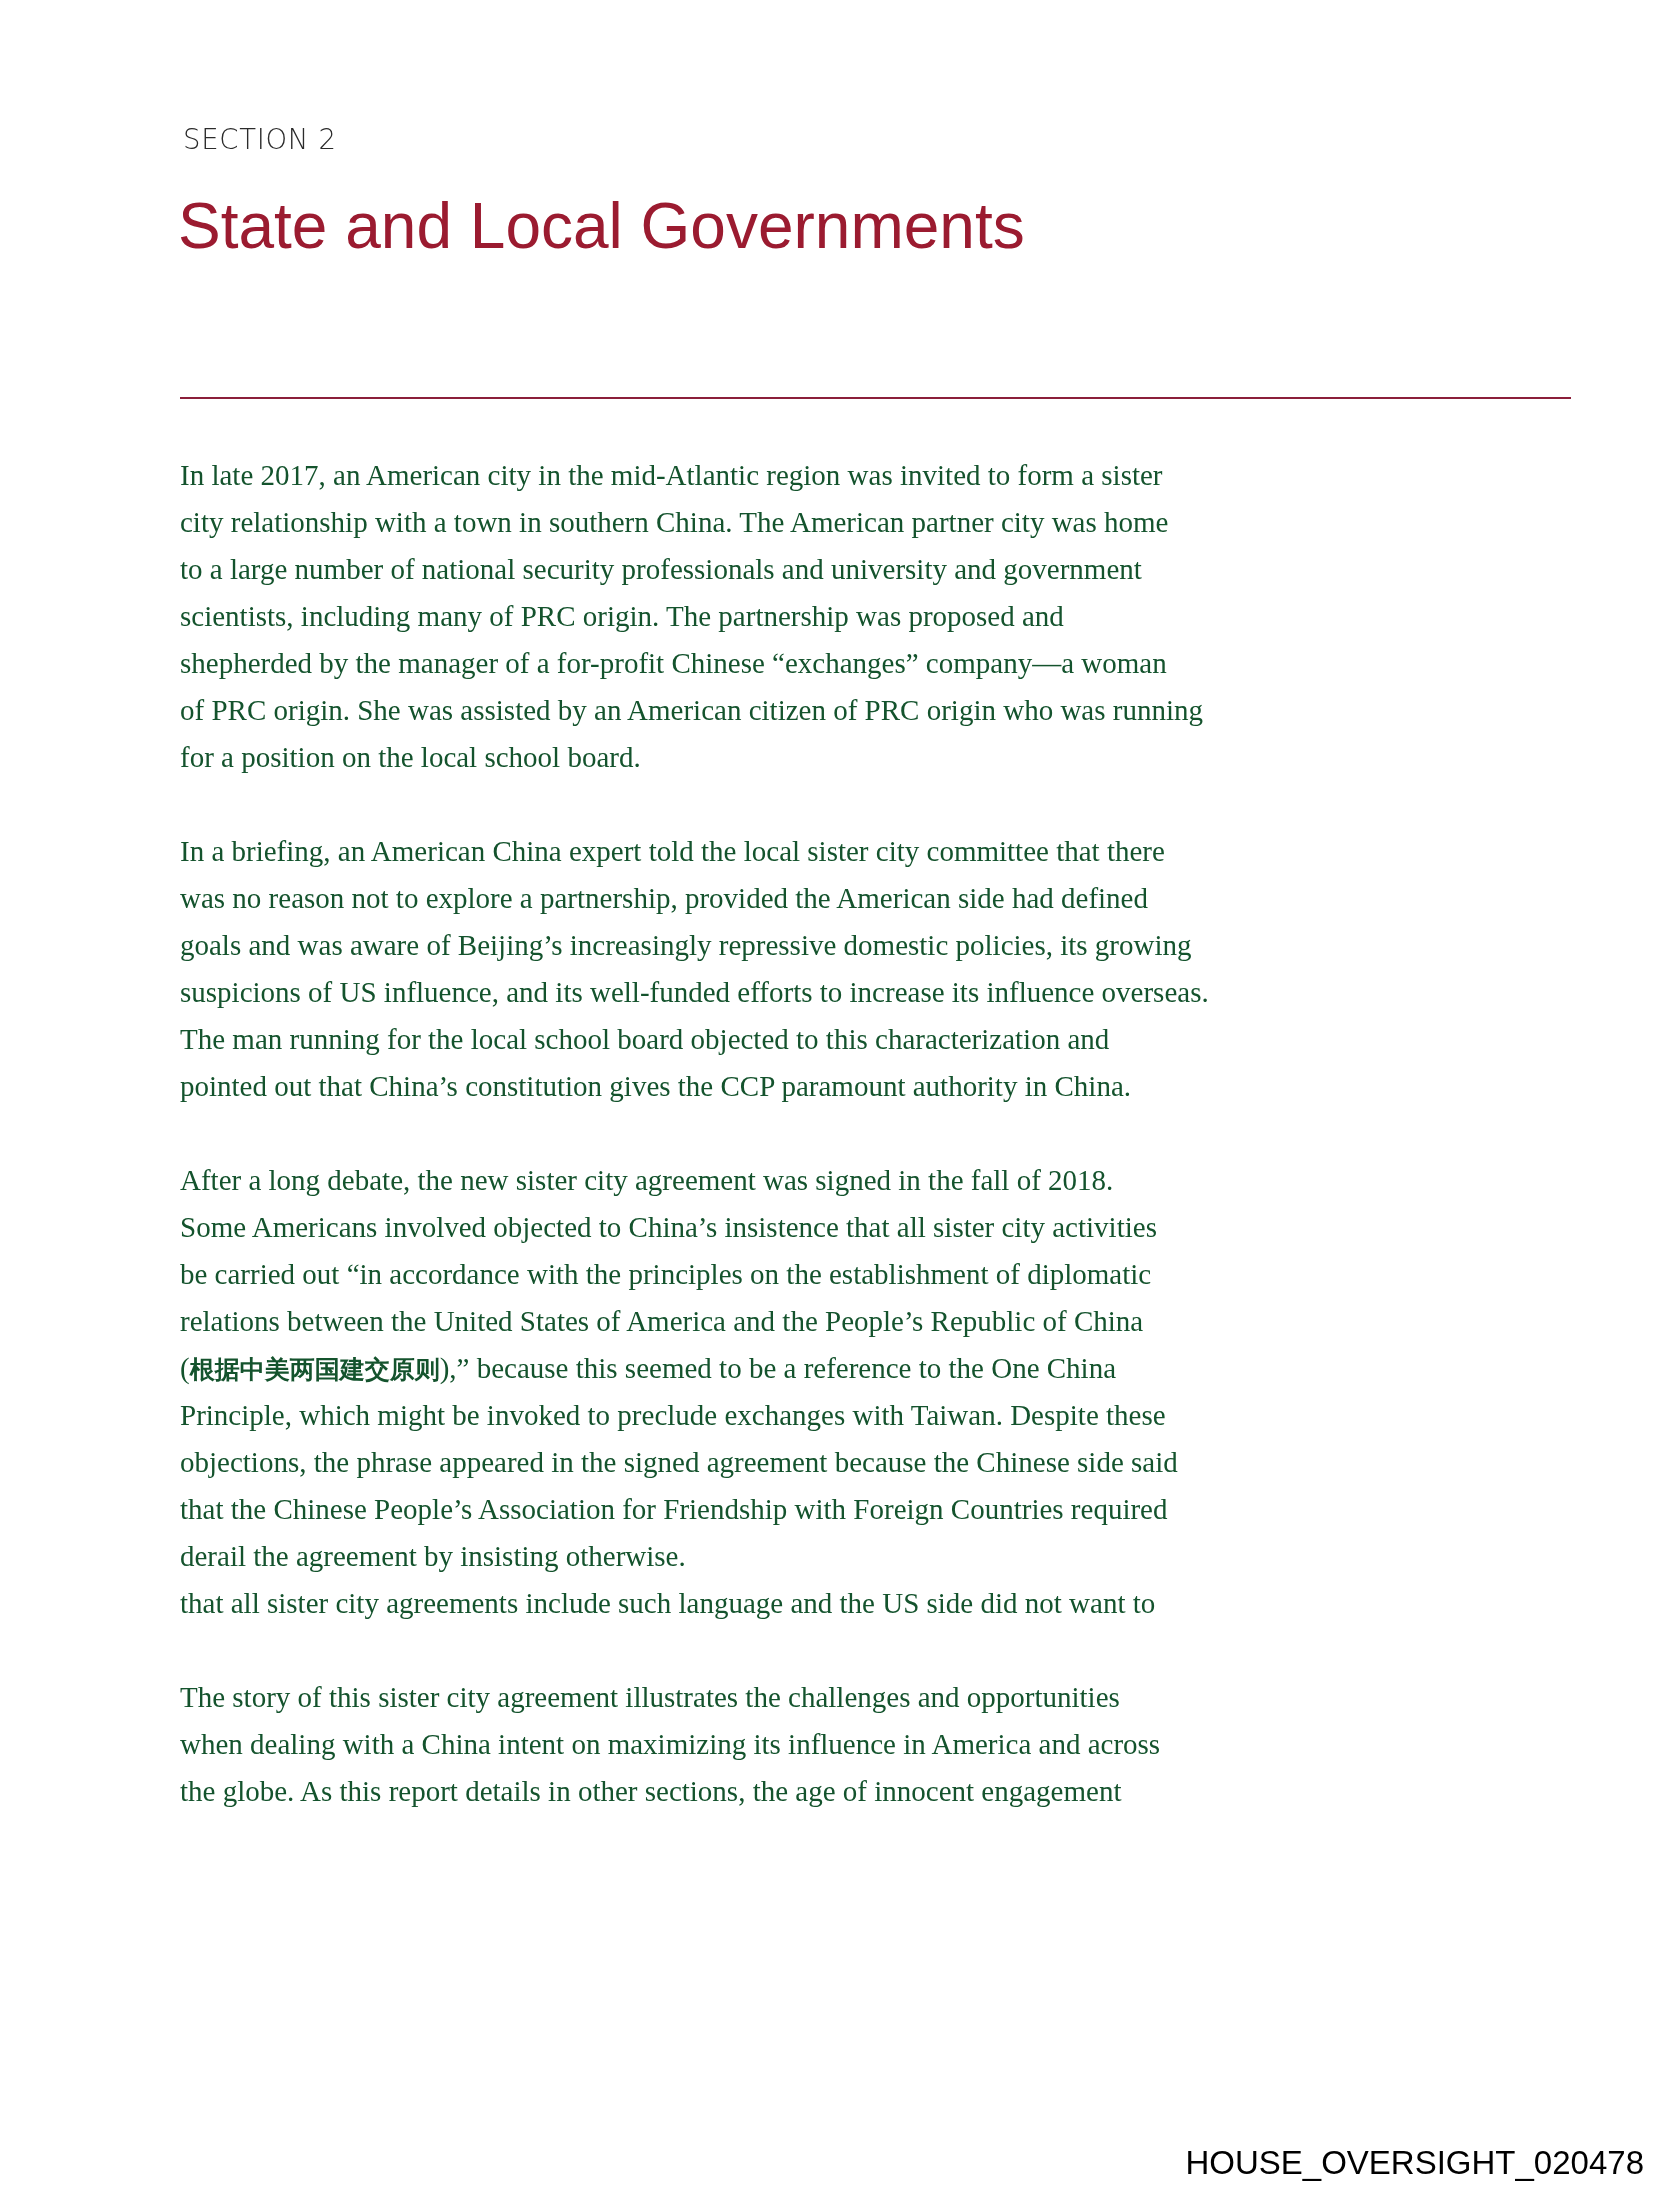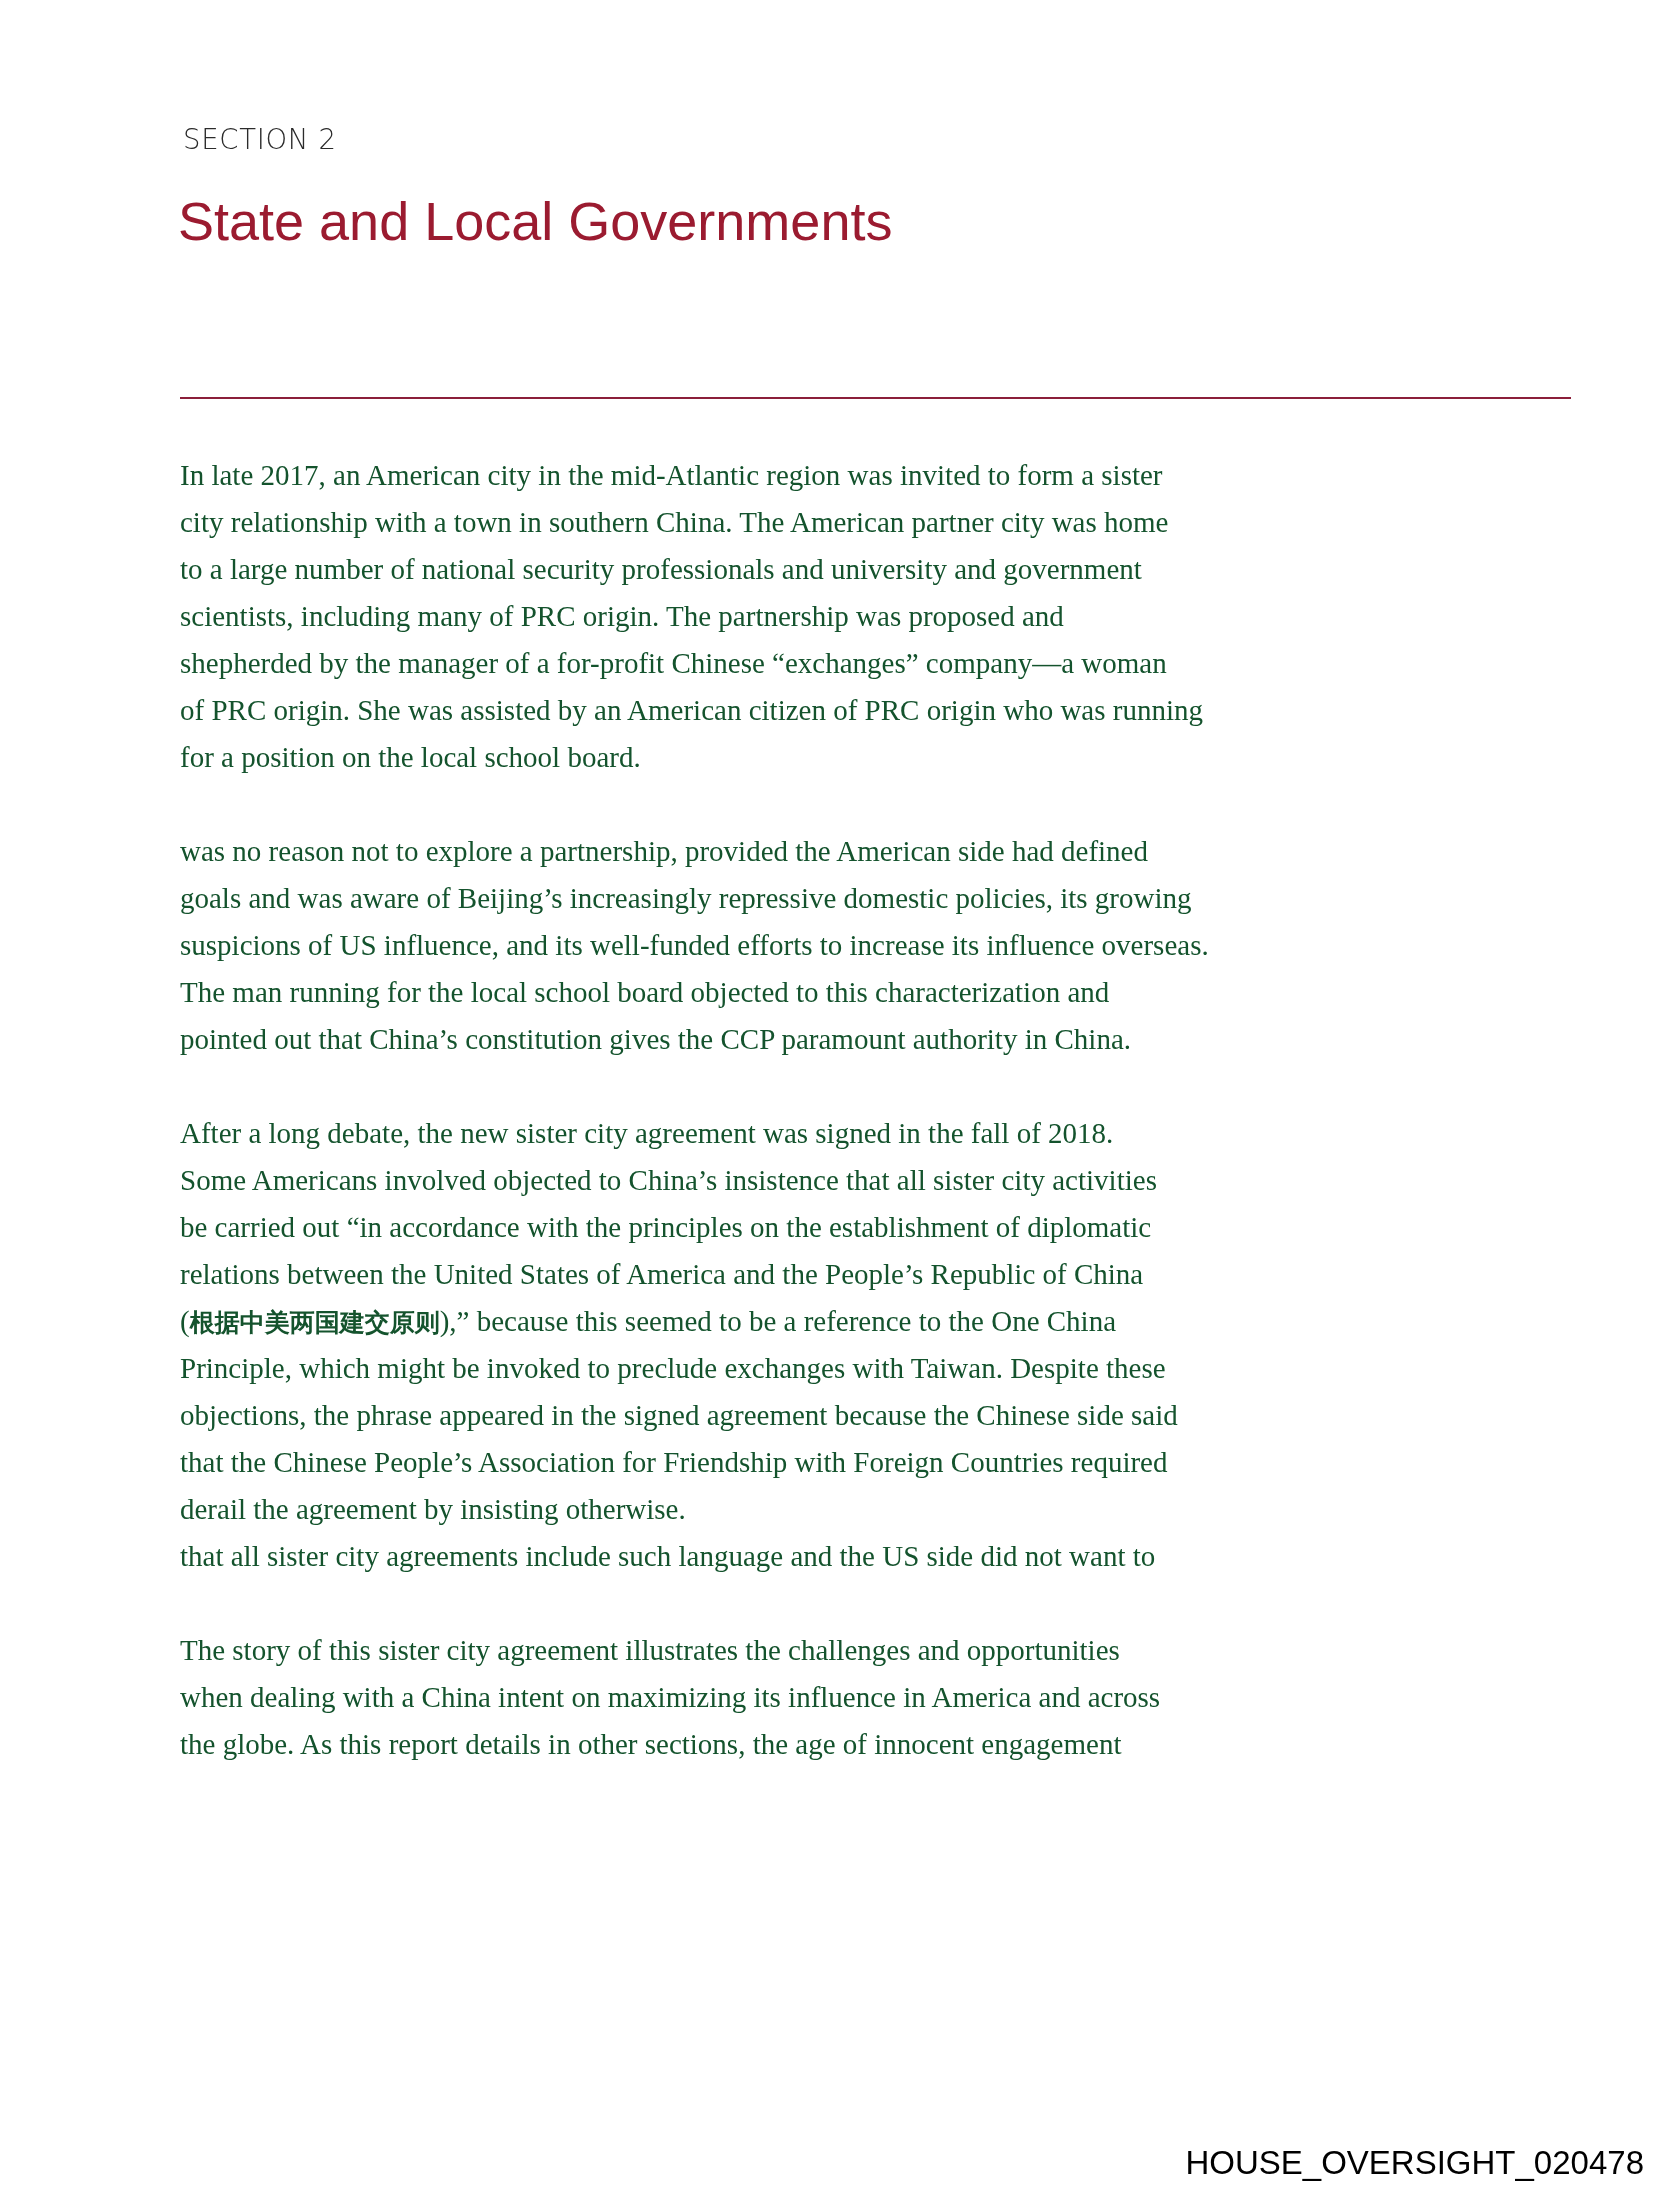--- a/index.html
+++ b/index.html
@@ -23,21 +23,21 @@
       font-size: 27.5px;
       letter-spacing: 0.7px;
       color: #2b2b2b;
       line-height: 1;
     }
     .page-title {
       position: absolute;
       left: 178px;
       top: 194px;
       font-family: "Liberation Sans", sans-serif;
-      font-size: 54px;
+      font-size: 64px;
       font-weight: 400;
       color: #9b1b30;
       line-height: 1;
       letter-spacing: 0px;
       white-space: nowrap;
     }
     .divider {
       position: absolute;
       left: 180px;
       top: 397px;
@@ -91,20 +91,21 @@
     <span class="line">In late 2017, an American city in the mid-Atlantic region was invited to form a sister</span>
     <span class="line">city relationship with a town in southern China. The American partner city was home</span>
     <span class="line">to a large number of national security professionals and university and government</span>
     <span class="line">scientists, including many of PRC origin. The partnership was proposed and</span>
     <span class="line">shepherded by the manager of a for-profit Chinese “exchanges” company—a woman</span>
     <span class="line">of PRC origin. She was assisted by an American citizen of PRC origin who was running</span>
     <span class="line">for a position on the local school board.</span>
   </div>
 
   <div class="para">
+    <span class="line">In a briefing, an American China expert told the local sister city committee that there</span>
     <span class="line">was no reason not to explore a partnership, provided the American side had defined</span>
     <span class="line">goals and was aware of Beijing’s increasingly repressive domestic policies, its growing</span>
     <span class="line">suspicions of US influence, and its well-funded efforts to increase its influence overseas.</span>
     <span class="line">The man running for the local school board objected to this characterization and</span>
     <span class="line">pointed out that China’s constitution gives the CCP paramount authority in China.</span>
   </div>
 
   <div class="para">
     <span class="line">After a long debate, the new sister city agreement was signed in the fall of 2018.</span>
     <span class="line">Some Americans involved objected to China’s insistence that all sister city activities</span>

